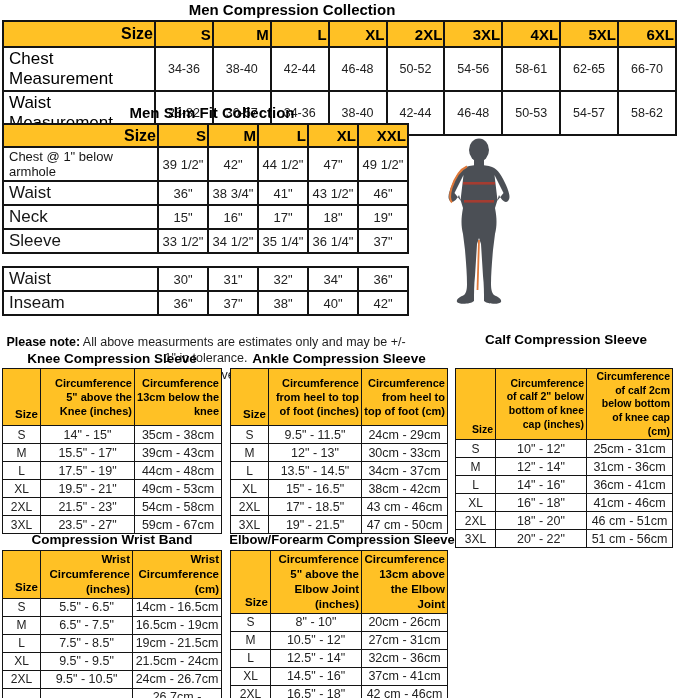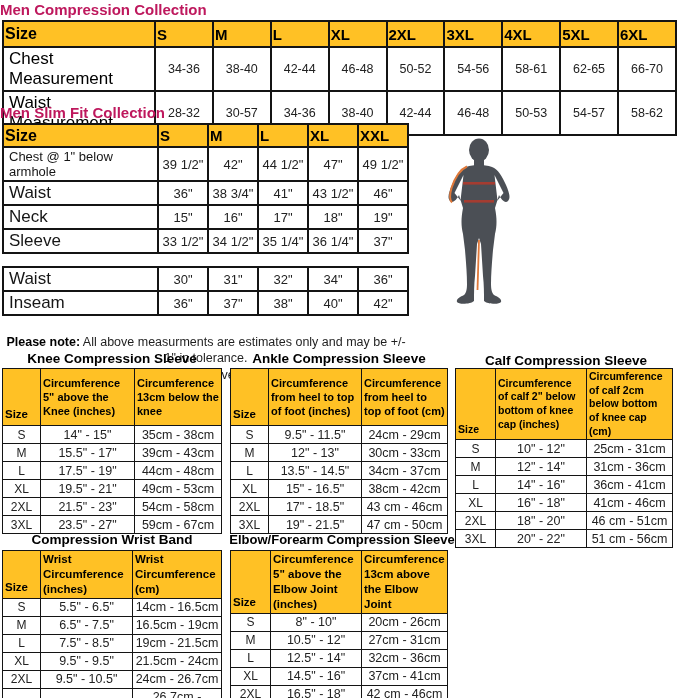--- a/index.html
+++ b/index.html
@@ -1,23 +1,23 @@
 <!DOCTYPE html>
 <html><head>
 <meta charset="utf-8">
 <style>
   html,body{margin:0;padding:0;background:#fff;}
   #root{
     position:relative;width:679px;height:698px;background:#ffffff;
     font-family:"Liberation Sans", sans-serif;color:#1f1f1f;overflow:hidden;
   }
-  .sec-title{position:absolute;text-align:left;font-weight:bold;font-size:15px;color:#be185d;white-space:nowrap;}
+  .sec-title{position:absolute;text-align:center;font-weight:bold;font-size:15px;color:#000000;white-space:nowrap;padding-left:6px;}
   .sub-title{position:absolute;text-align:center;font-weight:bold;font-size:13.5px;color:#000;white-space:nowrap;}
   table{border-collapse:collapse;table-layout:fixed;position:absolute;background:#fff;}
-  th{background:#FFC125;font-weight:bold;color:#000;text-align:left;}
+  th{background:#FFC125;font-weight:bold;color:#000;text-align:right;}
   td{text-align:center;color:#222;vertical-align:middle;overflow:hidden;}
   .big td,.big th{border:2px solid #141414;}
   .small-table td,.small-table th{border:1.5px solid #141414;}
 
   
   #t1{top:20px;left:2px;width:675px;}
   #t1 th{height:22px;font-size:15px;}
   #t1 th:first-child{font-size:16px;}
   #t1 td{height:18px;font-size:12.5px;}
   #t1 td:first-child{text-align:left;font-size:17px;padding-left:5px;color:#000000;}
@@ -317,21 +317,21 @@
           <td>43 cm - 46cm</td>
         </tr>
         <tr>
           <td>3XL</td>
           <td>19" - 21.5"</td>
           <td>47 cm - 50cm</td>
         </tr>
       </tbody>
   </table>
 
-  <div class="sub-title" style="top:353px;left:454px;width:224px;">Calf Compression Sleeve</div>
+  <div class="sub-title" style="top:332px;left:454px;width:224px;">Calf Compression Sleeve</div>
   <table id="calf-table" class="small-table">
     <colgroup>
         <col style="width:40px">
         <col>
         <col style="width:86px">
       </colgroup>
     <thead>
         <tr>
       <th class="size-th">Size</th>
       <th>Circumference of calf 2" below bottom of knee cap (inches)</th>

